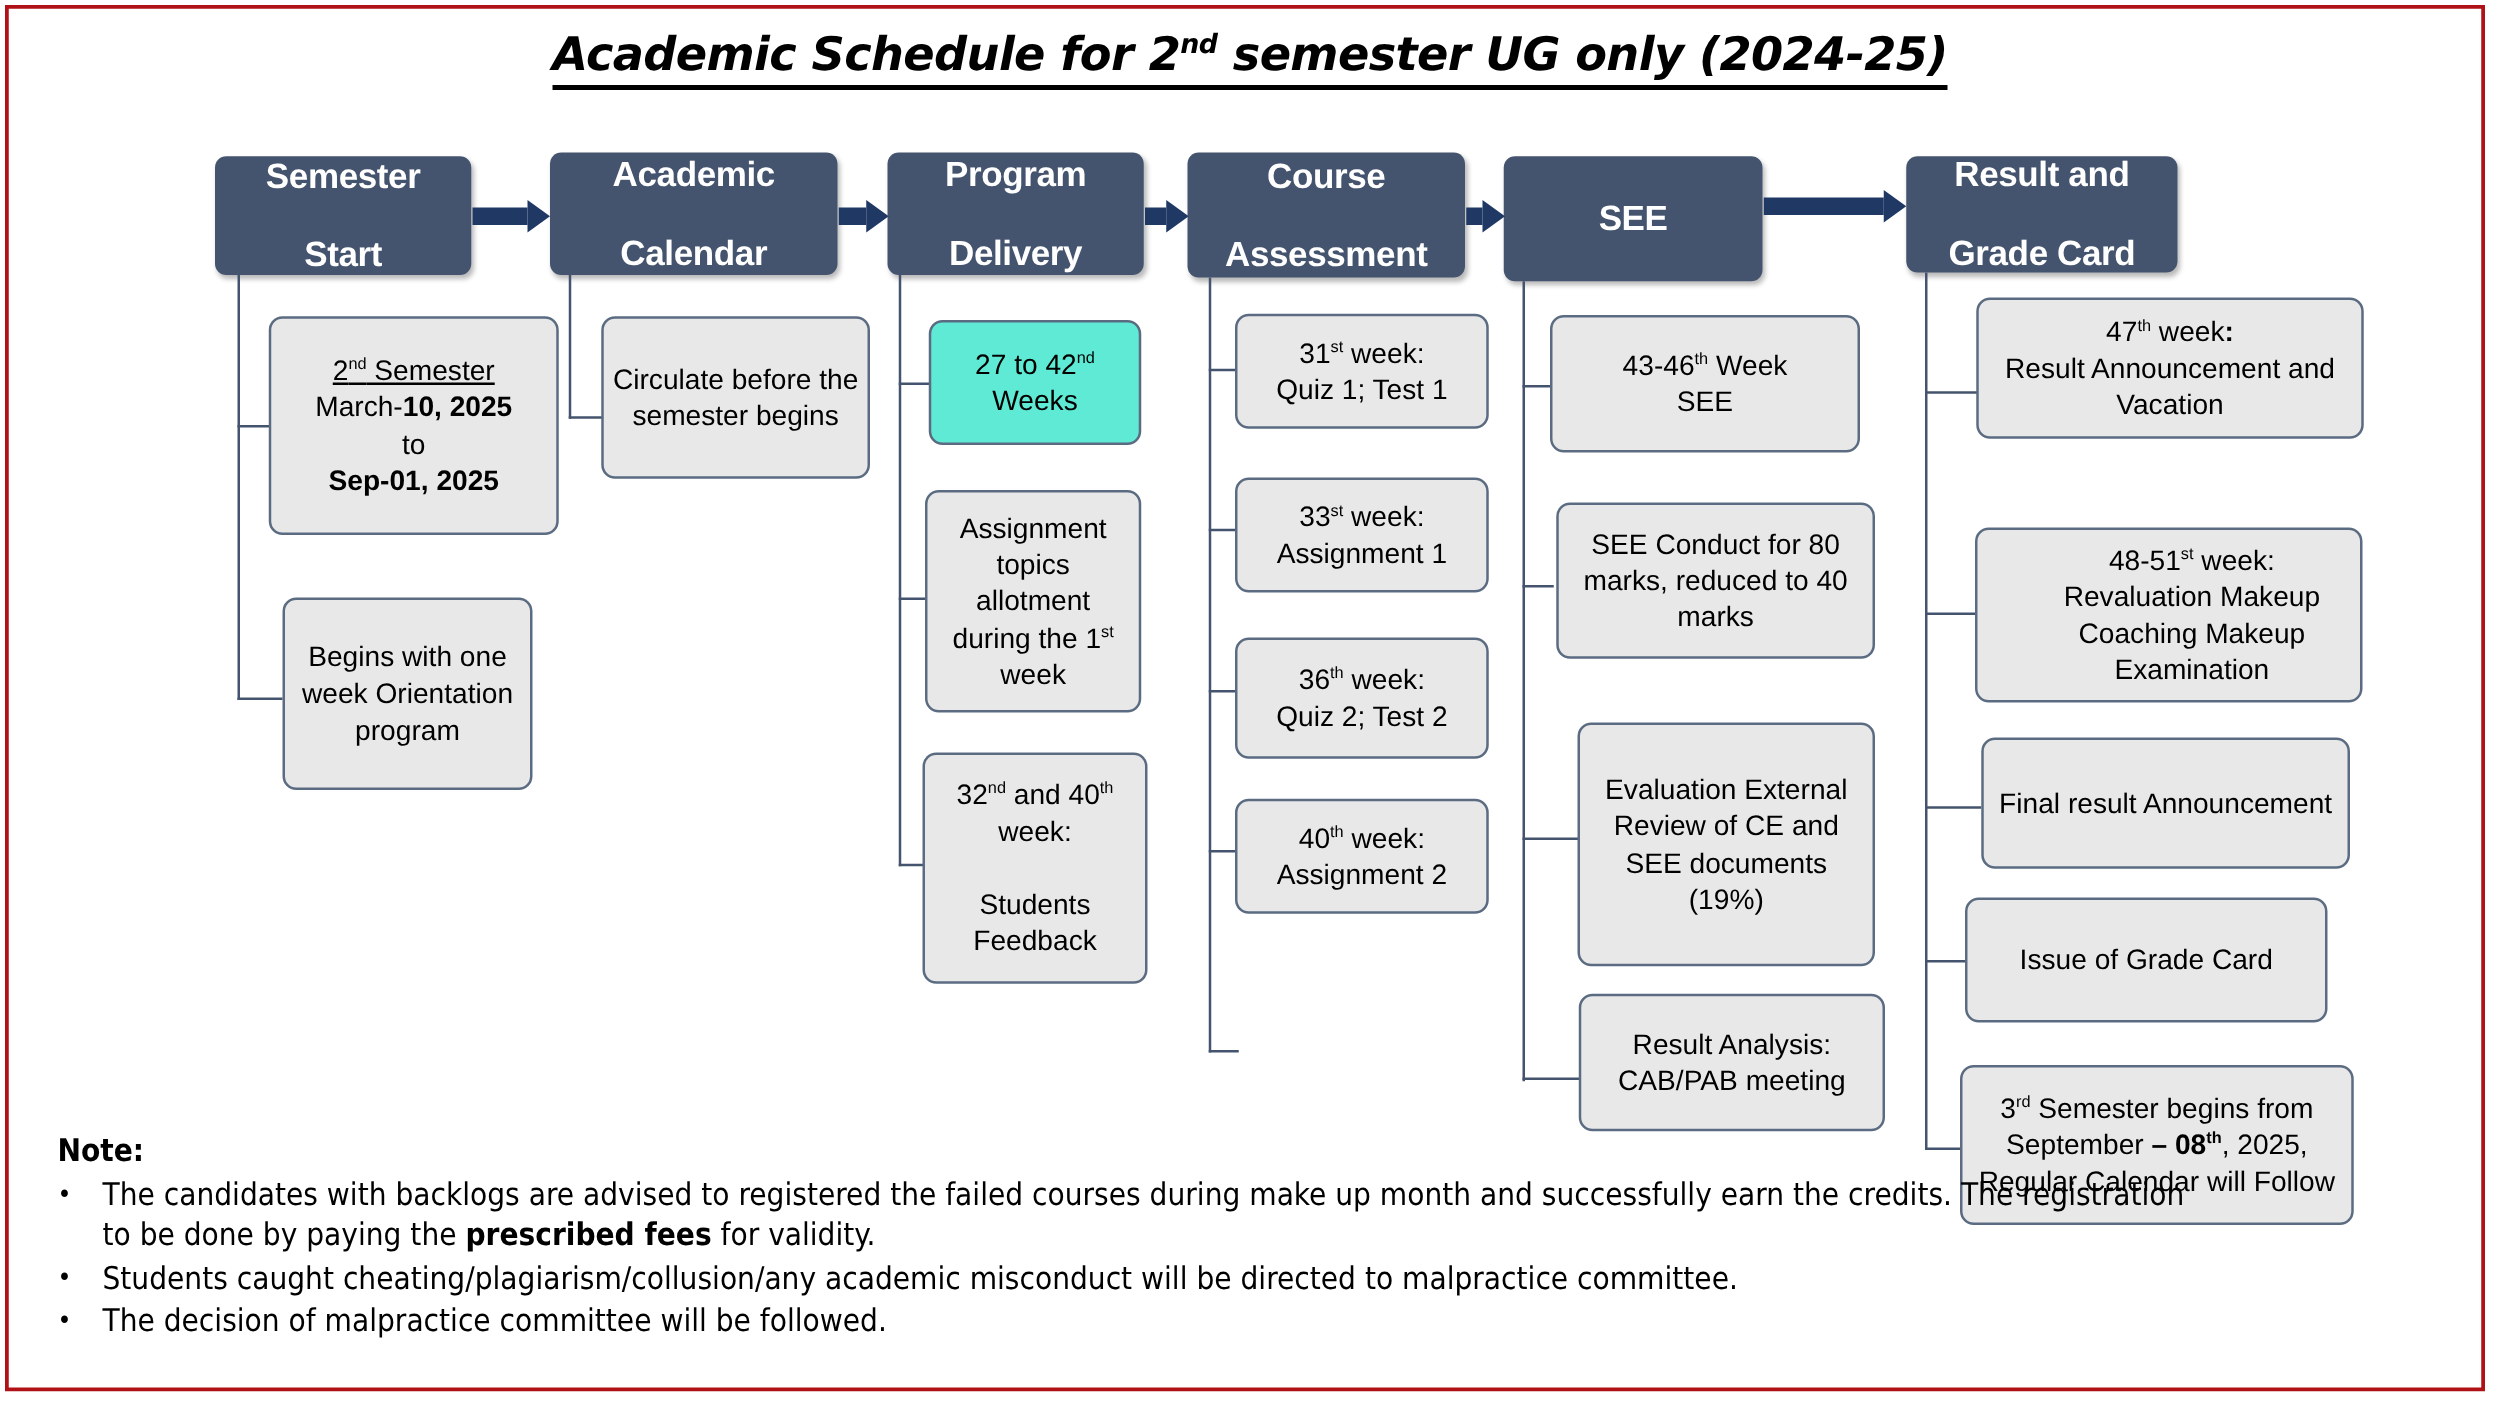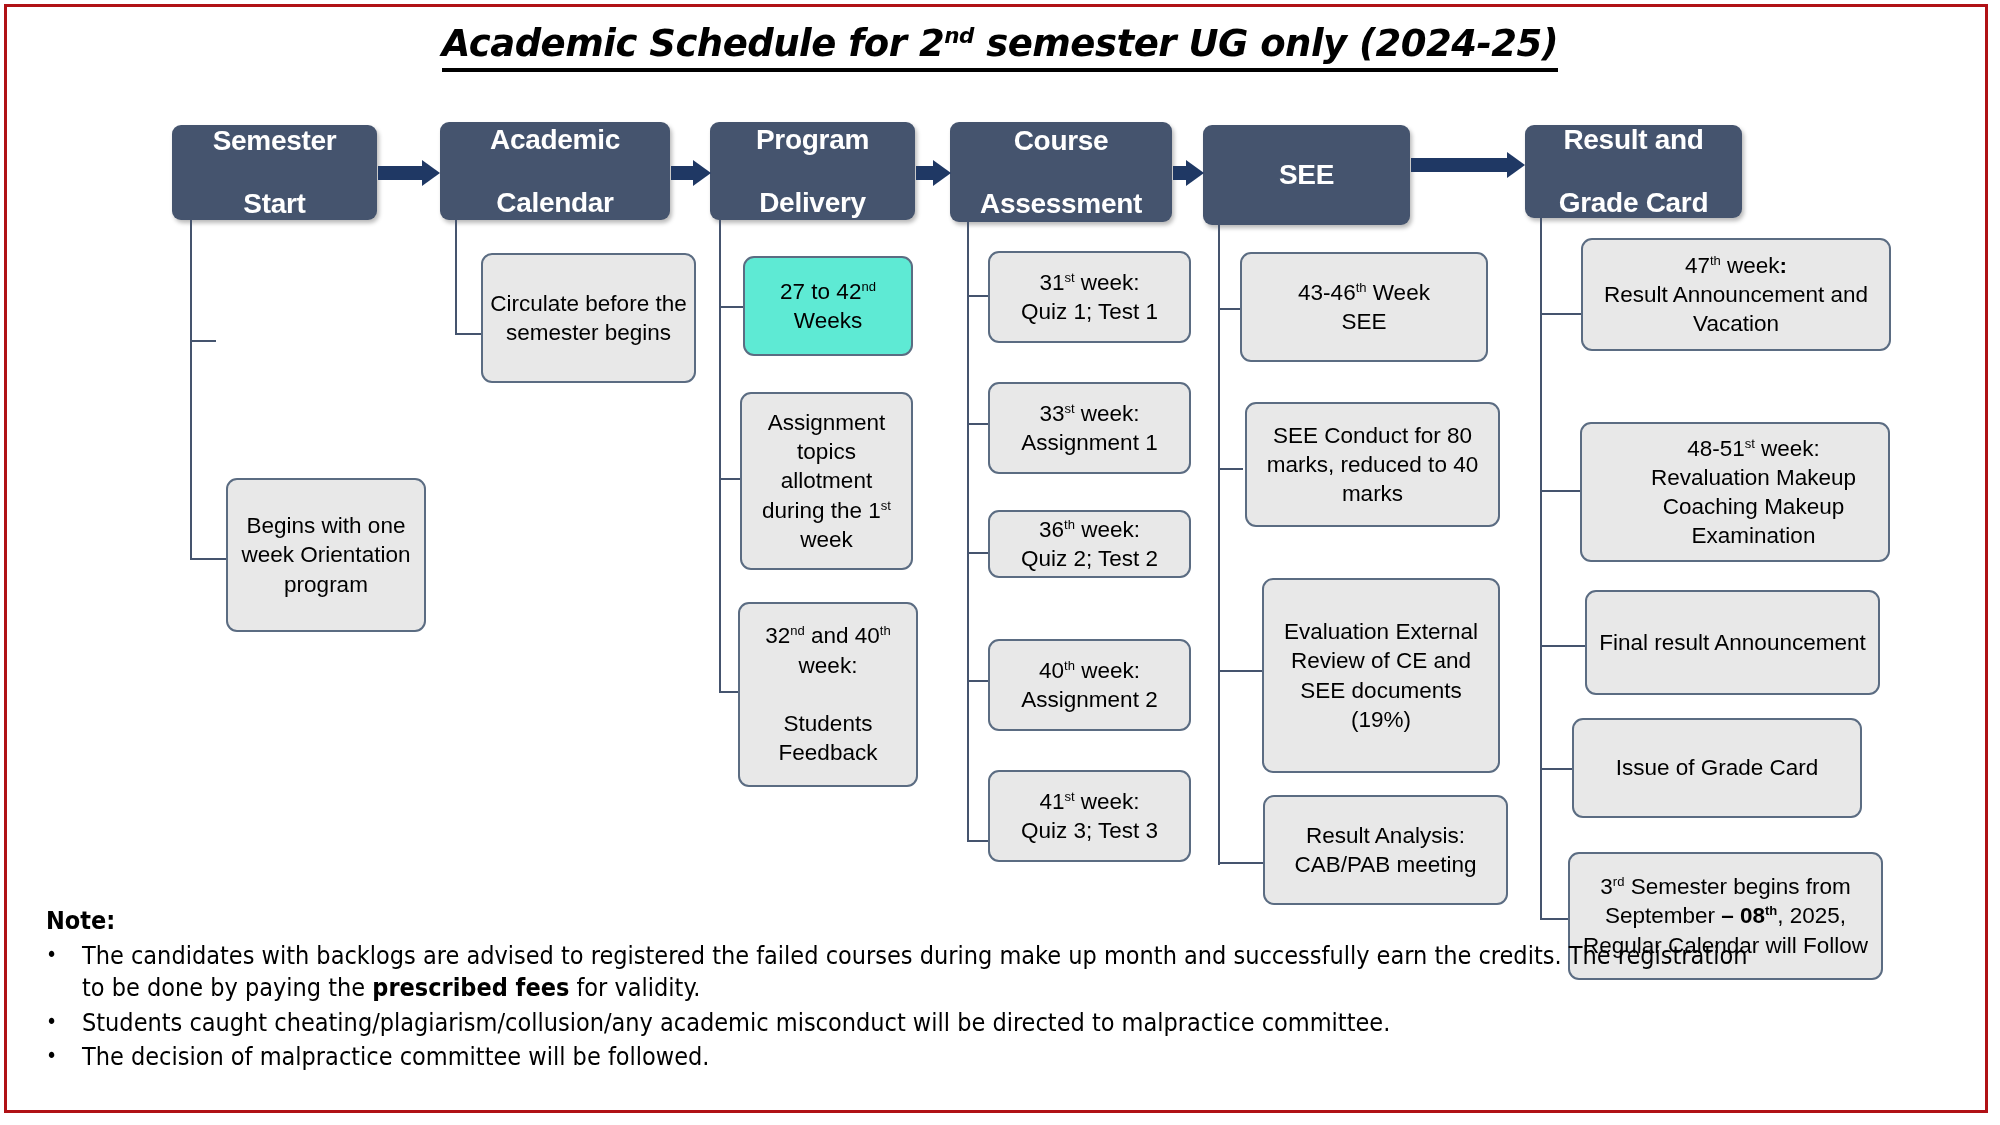--- a/index.html
+++ b/index.html
@@ -145,20 +145,28 @@
   </div>
   <div class="arrow" style="left:1411px;top:152px;width:115px;">
     <div class="shaft" style="width:96px;"></div>
       <div class="head" style="left:96px;"></div>
   </div>
 
   <div class="vline" style="left:190px;top:220px;height:340px;"></div>
   <div class="hline" style="left:190px;top:340px;width:26px;"></div>
   <div class="hline" style="left:190px;top:558px;width:36px;"></div>
 
+  <div class="box" style="left:215px;top:253px;width:232px;height:175px;">
+    <span class="t">
+      <span class="u2"><span>2</span><sup>nd</sup><span> Semester</span></span><br>
+      <span>March-</span><span class="b">10, 2025</span><br>
+      <span>to</span><br>
+      <span class="b">Sep-01, 2025</span>
+    </span>
+  </div>
 
   <div class="box" style="left:226px;top:478px;width:200px;height:154px;">
     <span class="t">Begins with one week Orientation program</span>
   </div>
 
   <div class="vline" style="left:455px;top:220px;height:115px;"></div>
   <div class="hline" style="left:455px;top:333px;width:27px;"></div>
 
   <div class="box" style="left:481px;top:253px;width:215px;height:130px;">
     <span class="t">Circulate before the semester begins</span>
@@ -202,40 +210,34 @@
     </span>
   </div>
 
   <div class="box" style="left:988px;top:382px;width:203px;height:92px;">
     <span class="t">
       <span>33</span><sup>st</sup><span> week:</span><br>
       <span>Assignment 1</span>
     </span>
   </div>
 
-  <div class="box" style="left:988px;top:510px;width:203px;height:68px;">
+  <div class="box" style="left:988px;top:510px;width:203px;height:97px;">
     <span class="t">
       <span>36</span><sup>th</sup><span> week:</span><br>
       <span>Quiz 2; Test 2</span>
     </span>
   </div>
 
   <div class="box" style="left:988px;top:639px;width:203px;height:92px;">
     <span class="t">
       <span>40</span><sup>th</sup><span> week:</span><br>
       <span>Assignment 2</span>
     </span>
   </div>
 
-  <div class="box" style="left:988px;top:770px;width:203px;height:92px;">
-    <span class="t">
-      <span>41</span><sup>st</sup><span> week:</span><br>
-      <span>Quiz 3; Test 3</span>
-    </span>
-  </div>
 
   <div class="vline" style="left:1218px;top:225px;height:640px;"></div>
   <div class="hline" style="left:1218px;top:308px;width:25px;"></div>
   <div class="hline" style="left:1218px;top:468px;width:25px;"></div>
   <div class="hline" style="left:1218px;top:670px;width:46px;"></div>
   <div class="hline" style="left:1218px;top:862px;width:47px;"></div>
 
   <div class="box" style="left:1240px;top:252px;width:248px;height:110px;">
     <span class="t">
       <span>43-46</span><sup>th</sup><span> Week</span><br>

